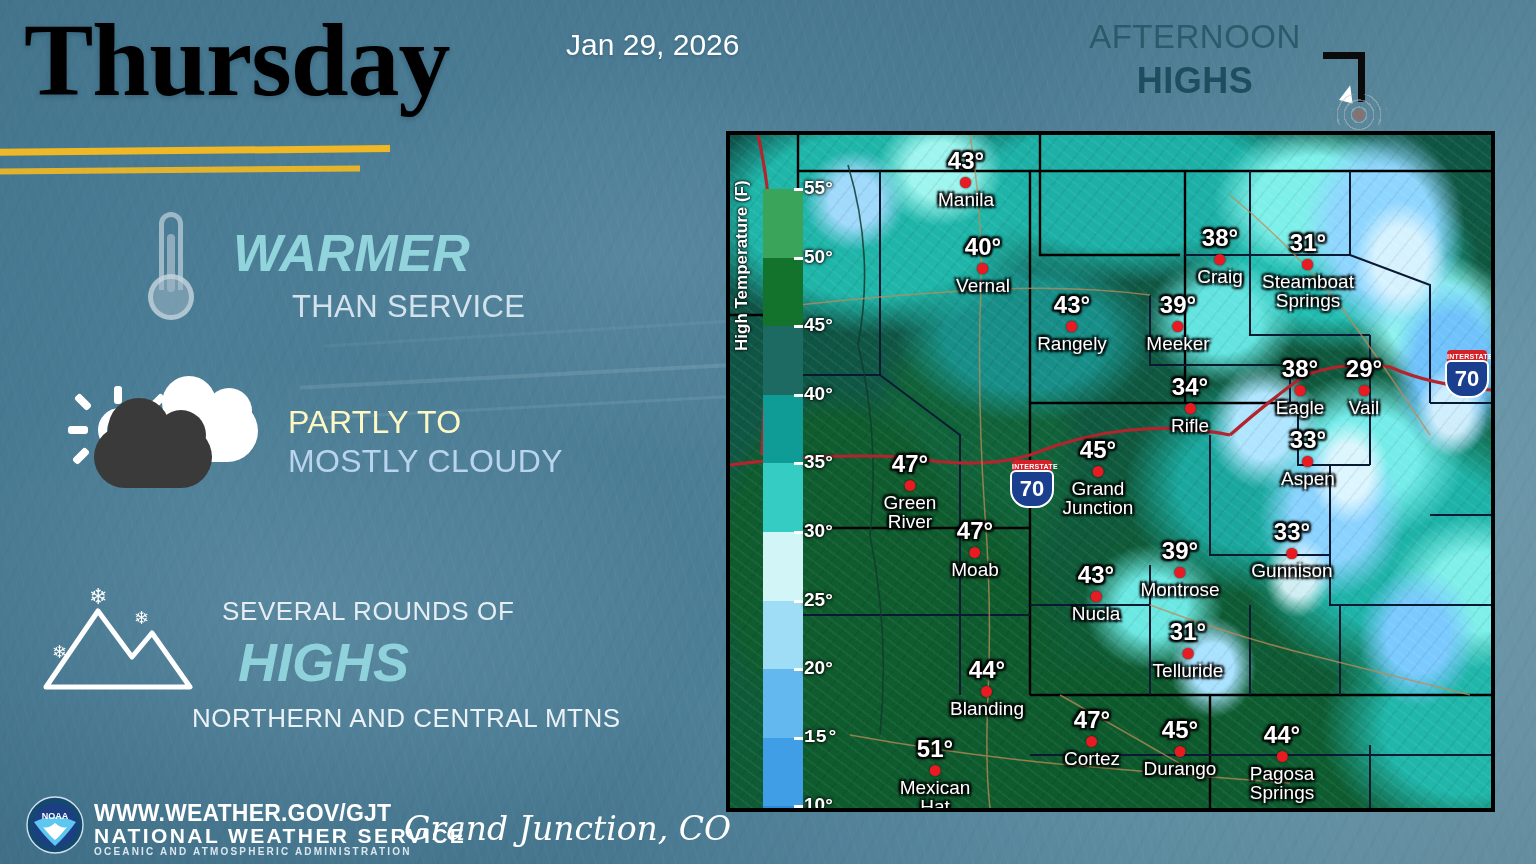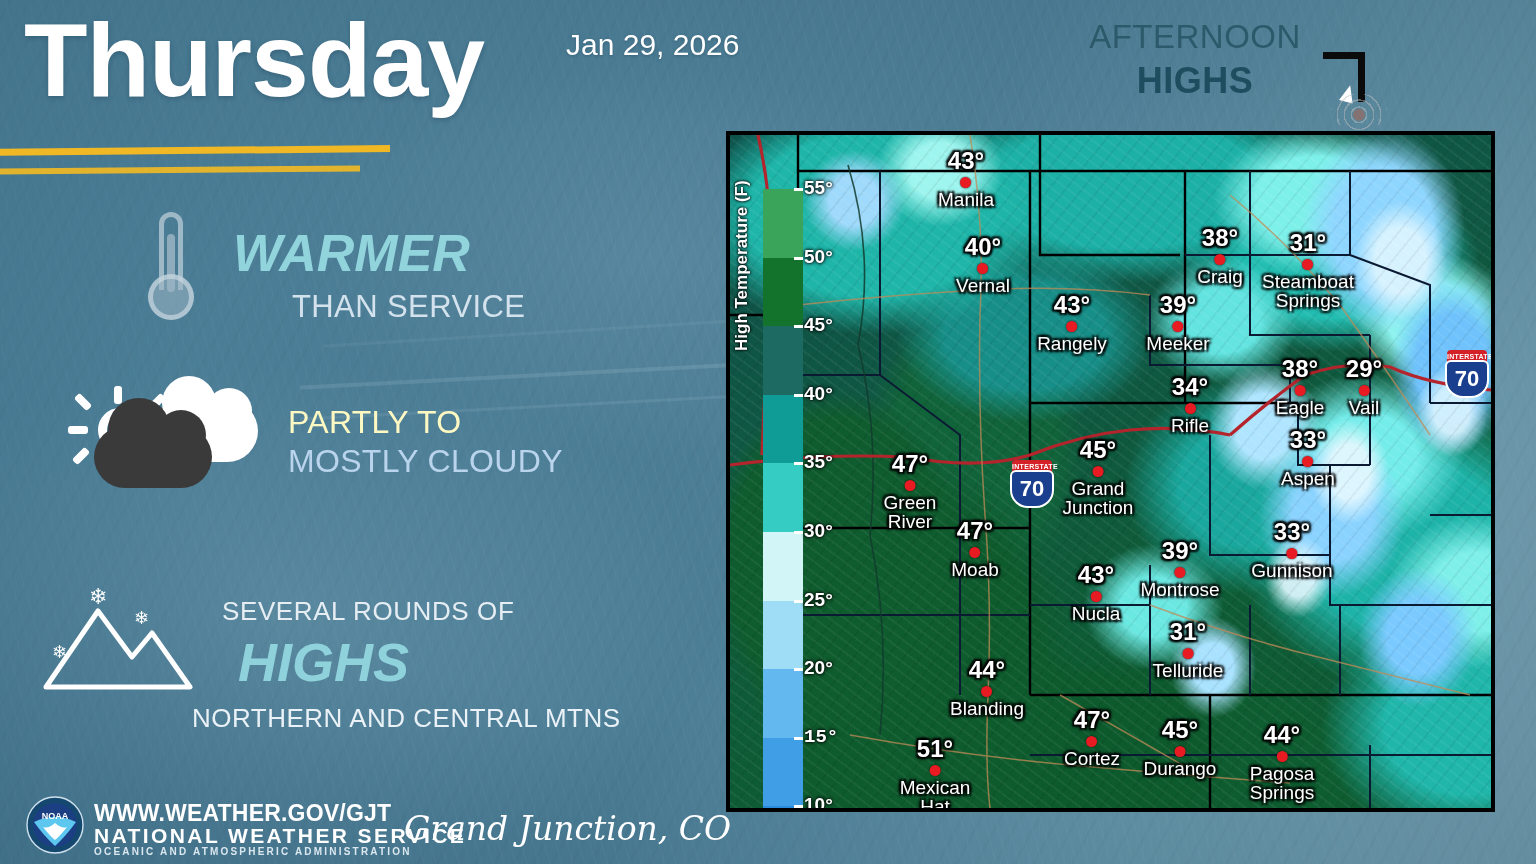--- a/index.html
+++ b/index.html
@@ -49,24 +49,24 @@
     background:radial-gradient(ellipse 1200px 760px at 42% 48%, rgba(30,70,92,0) 38%, rgba(26,62,84,0.30) 100%);
   }
   #bg-tint{
     position:absolute; inset:0;
     background:linear-gradient(100deg, rgba(62,118,144,0.55) 0%, rgba(70,126,150,0.42) 45%, rgba(110,160,180,0.30) 100%);
   }
 
   
   #day-title{
     position:absolute; left:24px; top:2px;
-    font-size:104px; font-weight:bold; color:#ffffff;
+    font-size:104px; font-weight:bold; color:#000000;
     letter-spacing:-1px; line-height:1.12;
     text-shadow:0 2px 5px rgba(20,50,70,.30);
-    font-family:Liberation Sans, sans-serif;
+    font-family:Liberation Serif, serif;
   }
   #date-text{
     position:absolute; left:566px; top:28px;
     font-size:30px; color:#ffffff; font-weight:400;
     text-shadow:0 1px 3px rgba(20,50,70,.35);
   }
   .gold-rule{ position:absolute; background:#f0b824; }
   #gold-rule-1{ left:-10px; top:147px; width:400px; height:7px; transform:rotate(-0.55deg); }
   #gold-rule-2{ left:-10px; top:167px; width:370px; height:6px; transform:rotate(-0.5deg); opacity:.92; }
 

